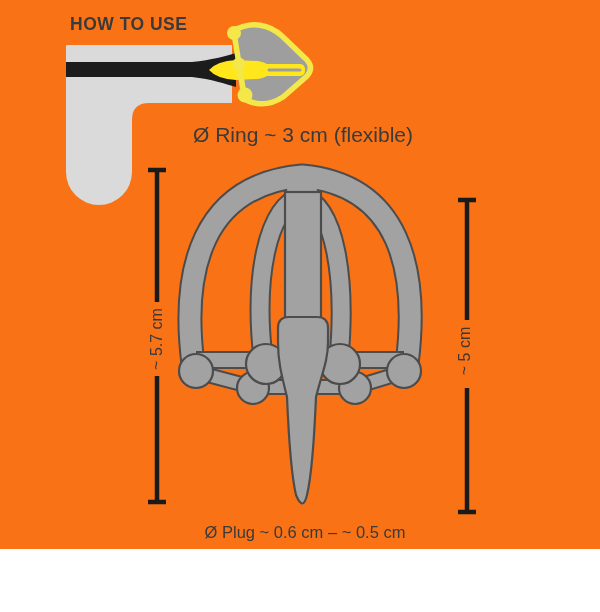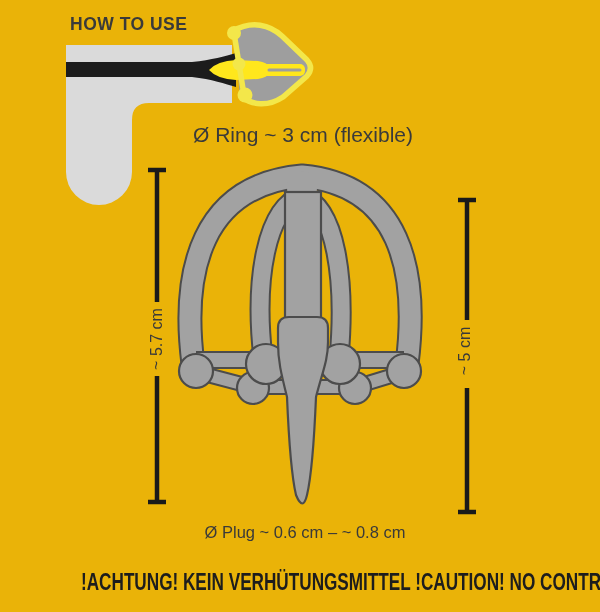--- a/index.html
+++ b/index.html
@@ -1,17 +1,17 @@
 <!DOCTYPE html>
 <html><head>
 <meta charset="utf-8">
 <style>
   html,body{margin:0;padding:0;background:#ffffff;}
   #stage{
-    position:relative;width:600px;height:612px;background:#eab308;
+    position:relative;width:600px;height:549px;background:#f97316;
     font-family:"Liberation Sans", sans-serif;overflow:hidden;
   }
   #artwork{position:absolute;left:0;top:0;}
   .lbl{position:absolute;color:#3a3a3a;white-space:nowrap;}
   .title{left:70px;top:14px;font-size:17.5px;font-weight:bold;letter-spacing:.5px;}
   .ring-label{left:303px;top:123px;font-size:21px;transform:translateX(-50%);}
   .plug-label{left:305px;top:523px;font-size:16.5px;transform:translateX(-50%);}
   .rot{font-size:16px;transform:translate(-50%,-50%) rotate(-90deg);}
   .left-measure-label{left:157px;top:339px;}
   .right-measure-label{left:465px;top:351px;}
@@ -96,16 +96,16 @@
   </svg>
 
   <div class="lbl title">HOW TO USE</div>
 
   <div class="lbl ring-label">Ø Ring ~ 3 cm (flexible)</div>
 
   <div class="lbl rot left-measure-label">~ 5.7 cm</div>
 
   <div class="lbl rot right-measure-label">~ 5 cm</div>
 
-  <div class="lbl plug-label">Ø Plug ~ 0.6 cm – ~ 0.8 cm</div>
+  <div class="lbl plug-label">Ø Plug ~ 0.6 cm – ~ 0.5 cm</div>
 
   <div class="warning">!ACHTUNG! KEIN VERHÜTUNGSMITTEL !CAUTION! NO CONTRACEPTIVE</div>
 </div>
 
 </body></html>

